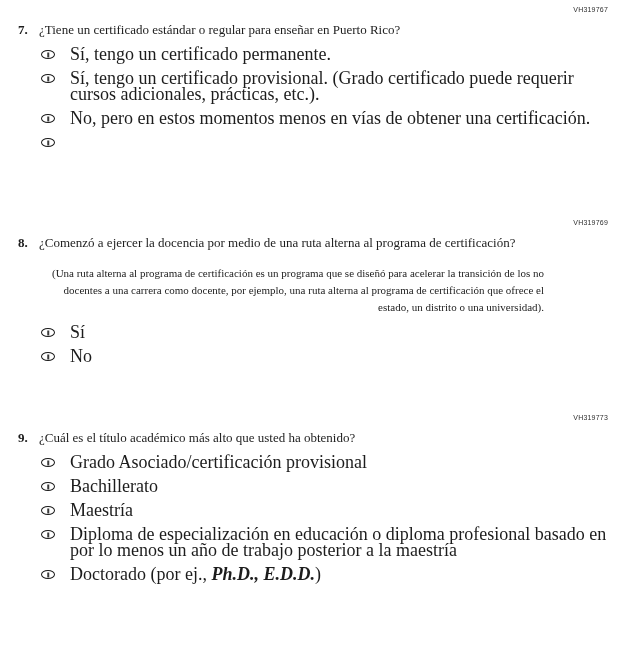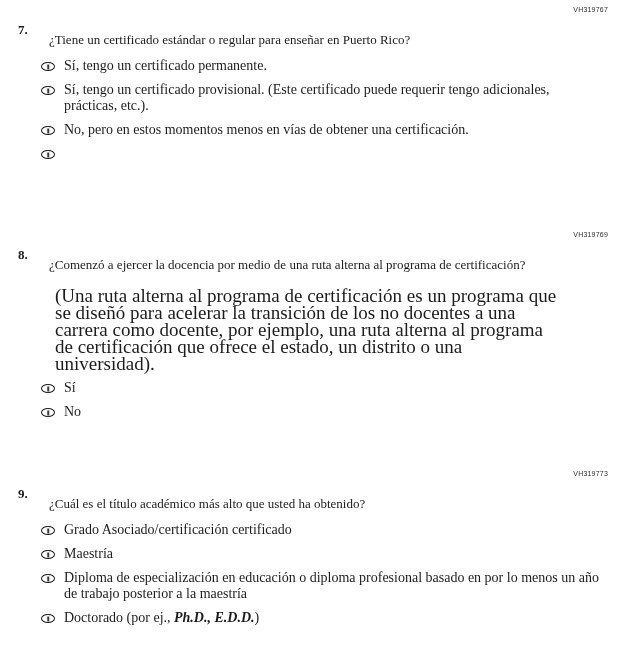--- a/index.html
+++ b/index.html
@@ -43,27 +43,28 @@
     width: 21px;
     flex: 0 0 21px;
   }
   .q-body {
     flex: 1 1 auto;
   }
   .q-text {
     font-size: 13px;
     line-height: 17px;
     max-width: 500px;
-    margin: 10px;
+    margin: 0;
   }
   .q-note {
-    font-size: 19px;
+    font-size: 11px;
     line-height: 17px;
     max-width: 505px;
-    margin: 14px 0 0 16px;
+    margin: 14px 0 0 0;
+    text-align: right;
   }
   .options {
     margin-top: 6px;
   }
   .option-row {
     display: flex;
     align-items: flex-start;
     margin-top: 8px;
     cursor: pointer;
   }
@@ -81,23 +82,24 @@
     content: "";
     position: absolute;
     left: 50%;
     top: 50%;
     width: 1.5px;
     height: 5px;
     background: #3a3a3a;
     transform: translate(-50%, -50%);
   }
   .option-label {
-    font-size: 14px;
+    font-size: 18px;
     line-height: 16px;
     max-width: 540px;
+    margin-left: 6px;
   }
   .option-label i {
     font-style: italic;
     font-weight: bold;
   }
 </style>
 </head>
 <body>
 
 <div class="page">
@@ -108,21 +110,21 @@
       <div class="q-number">7.</div>
       <div class="q-body">
         <p class="q-text">¿Tiene un certificado estándar o regular para enseñar en Puerto Rico?</p>
         <div class="options">
             <div class="option-row">
               <span class="oval"></span>
               <span class="option-label"><span>Sí, tengo un certificado permanente.</span></span>
             </div>
             <div class="option-row">
               <span class="oval"></span>
-              <span class="option-label"><span>Sí, tengo un certificado provisional. (Este certificado puede requerir tengo adicionales, prácticas, etc.).</span></span>
+              <span class="option-label"><span>Sí, tengo un certificado provisional. (Grado certificado puede requerir cursos adicionales, prácticas, etc.).</span></span>
             </div>
             <div class="option-row">
               <span class="oval"></span>
               <span class="option-label"><span>No, pero en estos momentos menos en vías de obtener una certificación.</span></span>
             </div>
             <div class="option-row">
               <span class="oval"></span>
             </div>
           </div>
       </div>
@@ -152,21 +154,25 @@
 
   <div class="q-block">
     <div class="item-code">VH319773</div>
     <div class="question">
       <div class="q-number">9.</div>
       <div class="q-body">
         <p class="q-text">¿Cuál es el título académico más alto que usted ha obtenido?</p>
         <div class="options">
             <div class="option-row">
               <span class="oval"></span>
-              <span class="option-label"><span>Grado Asociado/certificación certificado</span></span>
+              <span class="option-label"><span>Grado Asociado/certificación provisional</span></span>
+            </div>
+            <div class="option-row">
+              <span class="oval"></span>
+              <span class="option-label"><span>Bachillerato</span></span>
             </div>
             <div class="option-row">
               <span class="oval"></span>
               <span class="option-label"><span>Maestría</span></span>
             </div>
             <div class="option-row">
               <span class="oval"></span>
               <span class="option-label"><span>Diploma de especialización en educación o diploma profesional basado en por lo menos un año de trabajo posterior a la maestría</span></span>
             </div>
             <div class="option-row">

